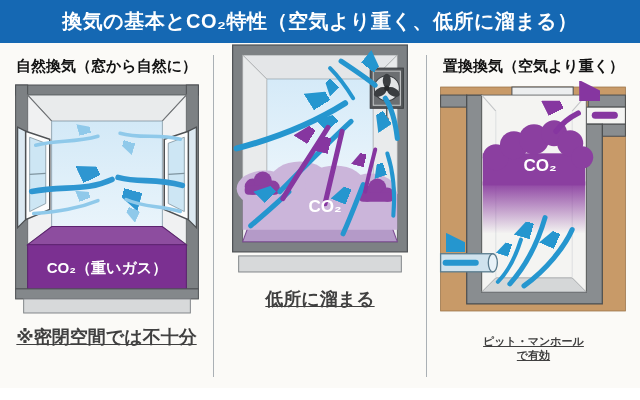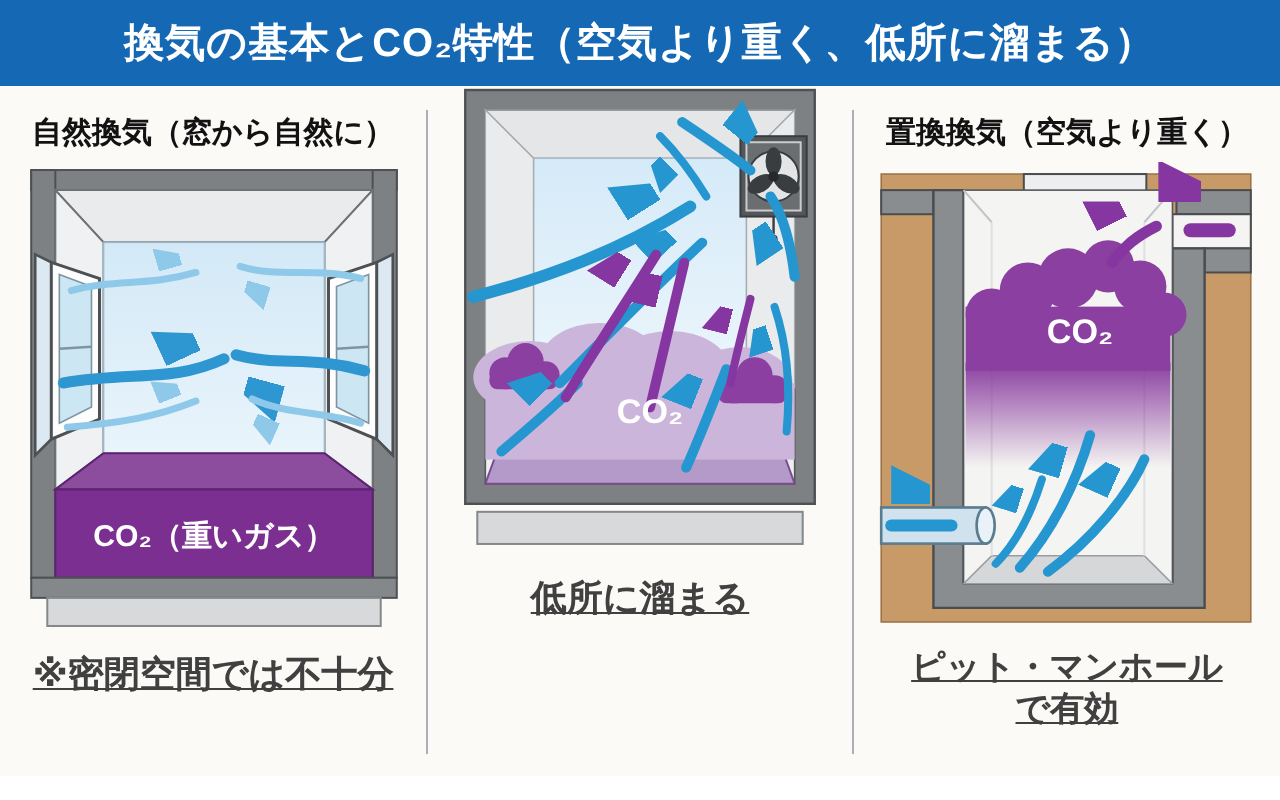--- a/index.html
+++ b/index.html
@@ -7,21 +7,21 @@
   .canvas{position:relative;width:640px;height:388px;background:#fbfaf7;overflow:hidden;}
   .title-bar{position:absolute;top:0;left:0;width:640px;height:43px;background:#1568b3;
     display:flex;align-items:center;justify-content:center;}
   .title-bar h1{margin:0;color:#ffffff;font-size:20px;font-weight:bold;letter-spacing:.5px;}
   .panels{position:absolute;top:43px;left:0;width:640px;height:357px;display:flex;}
   .divider{width:1px;background:#aab0b5;height:322px;margin-top:12px;}
   .panel{flex:1;display:flex;flex-direction:column;align-items:center;}
   .heading{margin:14px 16px 5px;font-size:15px;font-weight:bold;color:#121212;white-space:nowrap;}
   .illus{display:block;}
   .caption{margin-top:11px;font-size:18px;font-weight:bold;color:#404040;text-align:center;line-height:1.25;text-decoration:underline;}
-  .caption.small{font-size:17px;margin-top:8px;}
+  .caption.small{font-size:11px;margin-top:20px;}
 </style>
 </head>
 <body>
 
 <div class="canvas">
 
   <header class="title-bar">
     <h1>換気の基本とCO₂特性（空気より重く、低所に溜まる）</h1>
   </header>
 

